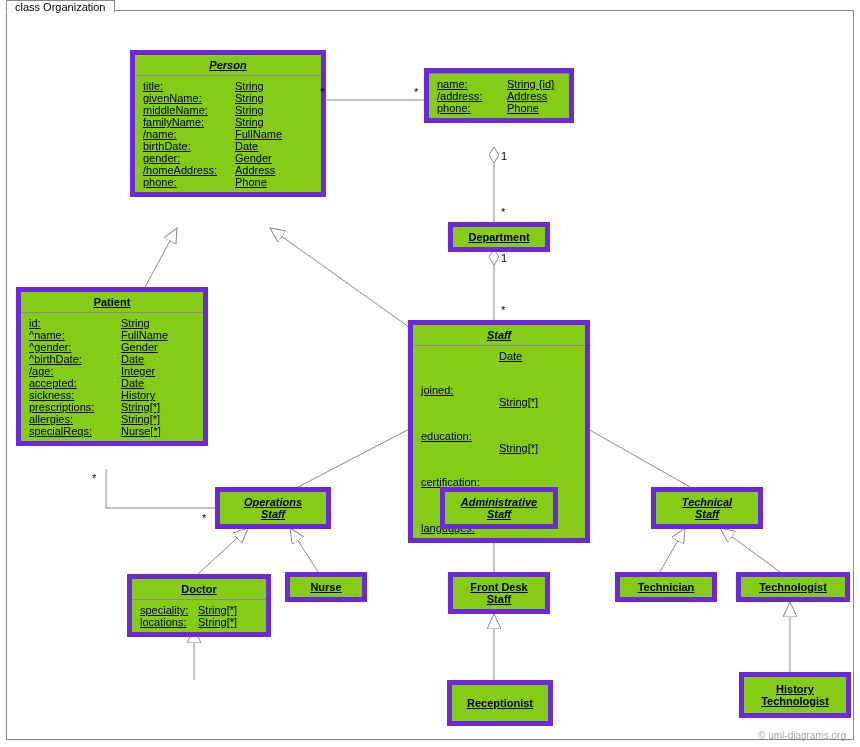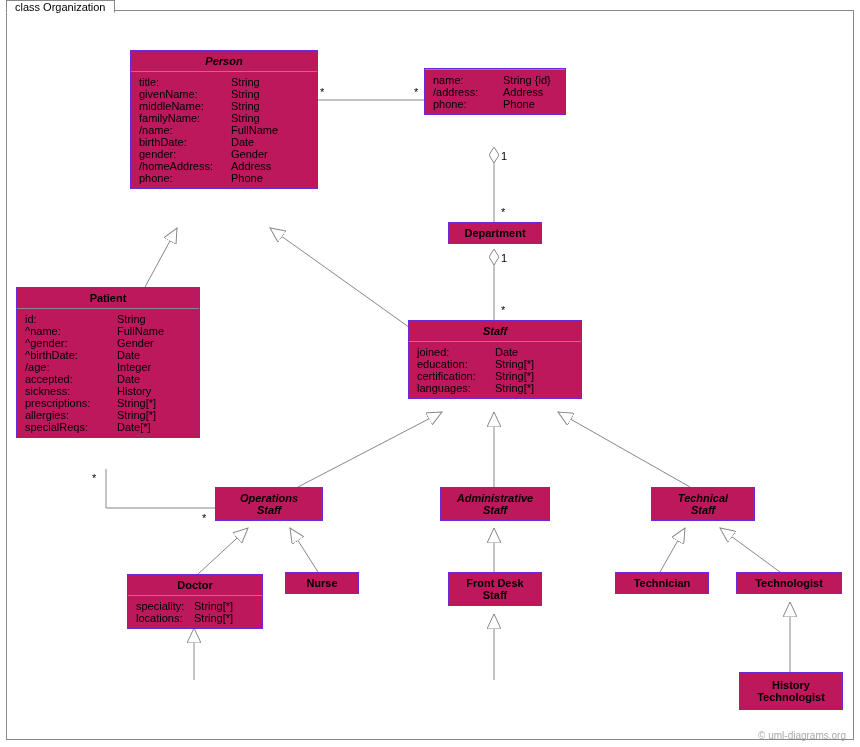--- a/index.html
+++ b/index.html
@@ -29,42 +29,43 @@
     border: 1px solid #888;
     border-bottom: 1px solid #fff;
     padding: 1px 8px 0 8px;
     font-size: 11px;
     height: 10px;
     line-height: 10px;
     text-align: center;
   }
   .class-box {
     position: absolute;
-    background: #be185d;
-    border: 1px solid #6d28d9;
+    background: #84cc16;
+    border: 5px solid #6d28d9;
+    text-decoration: underline;
   }
   .class-title {
     text-align: center;
     font-weight: bold;
     font-style: italic;
     padding: 4px 8px;
     white-space: nowrap;
   }
   .class-title.plain { font-style: normal; }
   .class-attrs {
     border-top: 1px solid #888;
     padding: 4px 8px;
   }
   .attr-row {
     display: flex;
     white-space: nowrap;
   }
   .attr-name { min-width: 70px; }
   .attr-name.w1 { min-width: 92px; }
-  .attr-name.w2 { min-width: 78px; }
+  .attr-name.w2 { min-width: 78px; margin-top: 34px; }
   svg.connectors {
     position: absolute;
     left: 0; top: 0;
     width: 860px; height: 747px;
     pointer-events: none;
   }
   .mult {
     position: absolute;
     font-size: 11px;
     color: #000;
@@ -227,21 +228,21 @@
       <div class="attr-row">
           <span class="attr-name w1">prescriptions:</span>
           <span>String[*]</span>
         </div>
       <div class="attr-row">
           <span class="attr-name w1">allergies:</span>
           <span>String[*]</span>
         </div>
       <div class="attr-row">
           <span class="attr-name w1">specialReqs:</span>
-          <span>Date[*]</span>
+          <span>Nurse[*]</span>
         </div>
     </div>
   </div>
 
   <div class="class-box" style="left:408px;top:320px;width:172px">
     <div class="class-title">Staff</div>
     <div class="class-attrs">
       <div class="attr-row">
           <span class="attr-name w2">joined:</span>
           <span>Date</span>
@@ -305,20 +306,23 @@
 
   <div class="class-box" style="left:615px;top:572px;width:92px">
     <div class="class-title plain">Technician</div>
   </div>
 
   <div class="class-box" style="left:736px;top:572px;width:104px">
     <div class="class-title plain">Technologist</div>
   </div>
 
 
+  <div class="class-box" style="left:447px;top:680px;width:96px">
+    <div class="class-title plain" style="padding:12px 4px">Receptionist</div>
+  </div>
 
   <div class="class-box" style="left:739px;top:672px;width:102px">
     <div class="class-title plain" style="padding:6px 4px">
       <span>History</span><br><span>Technologist</span>
     </div>
   </div>
 
   <div class="mult" style="left:320px;top:86px">*</div>
   <div class="mult" style="left:414px;top:86px">*</div>
   <div class="mult" style="left:501px;top:150px">1</div>

